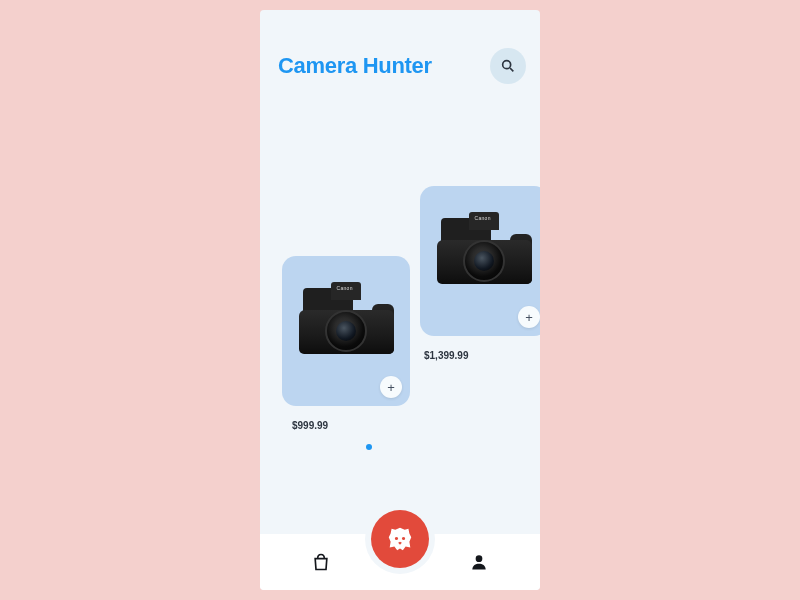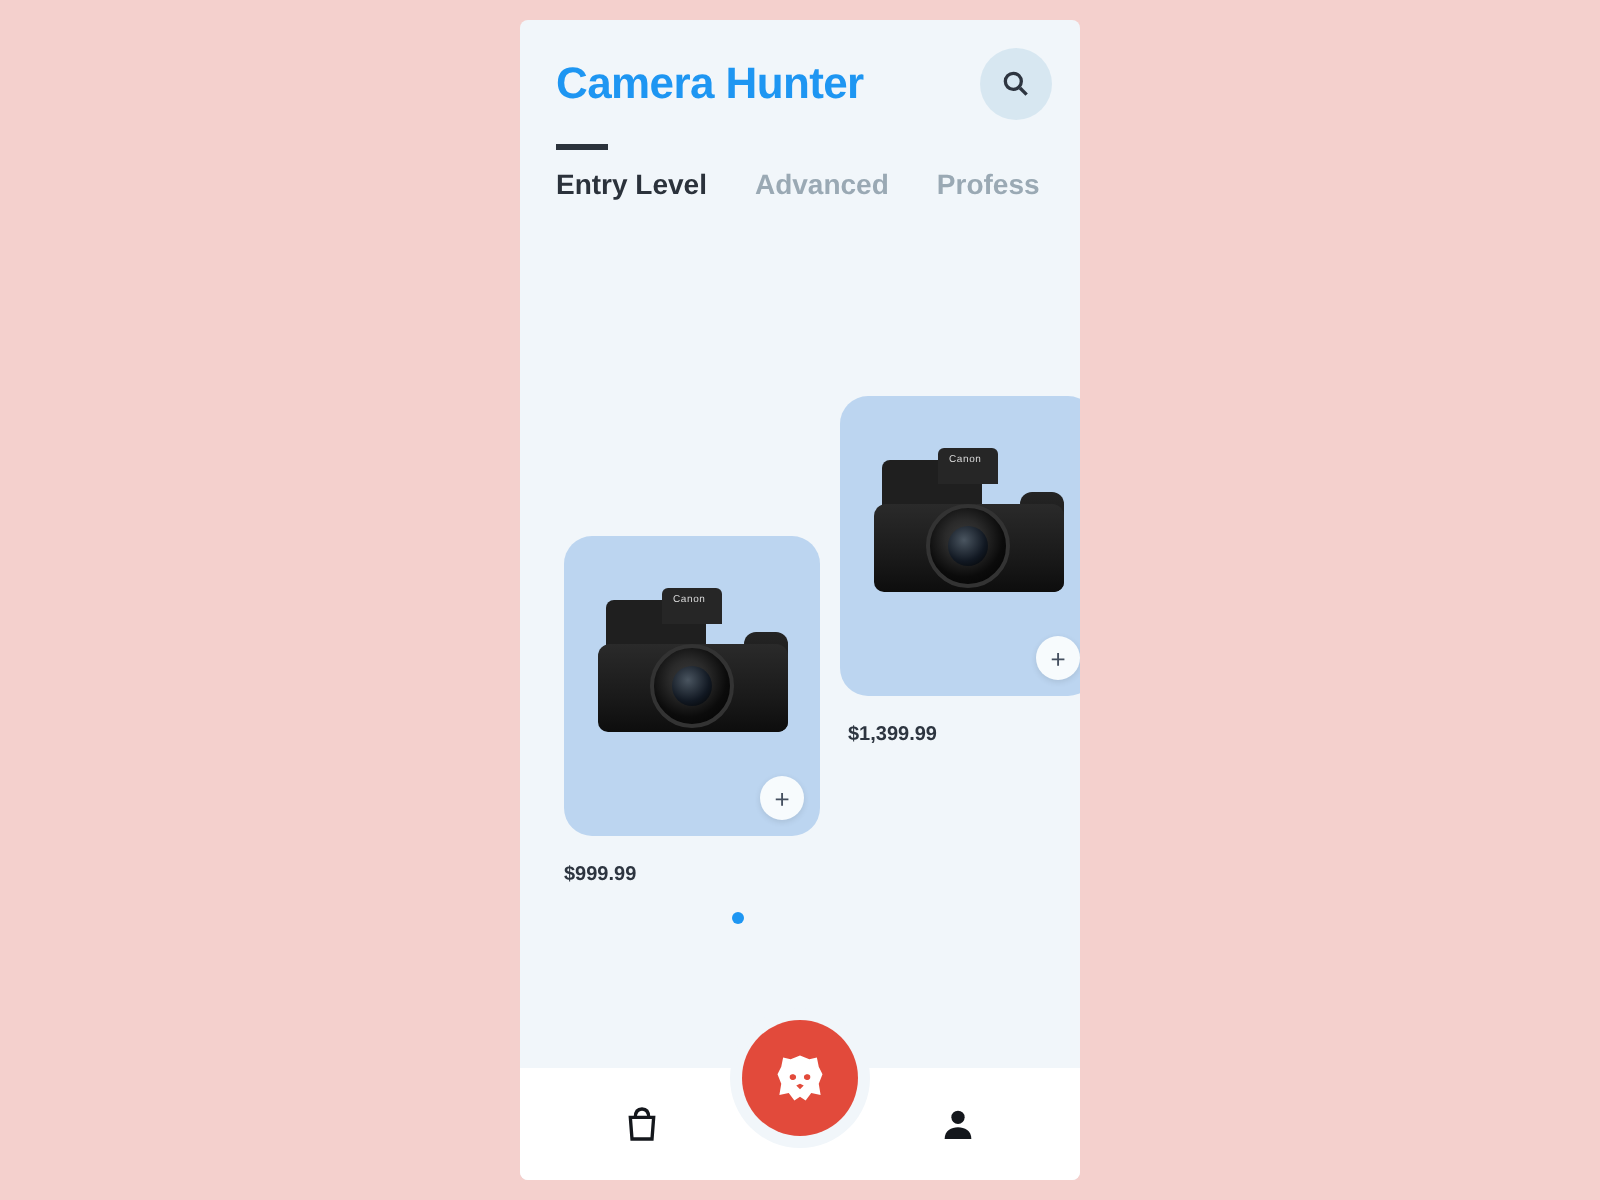--- a/index.html
+++ b/index.html
@@ -23,20 +23,21 @@
     background: #f1f6fa;
     border-radius: 4px;
     position: relative;
     overflow: hidden;
   }
   .header {
     display: flex;
     align-items: center;
     padding: 14px 14px 8px 18px;
     gap: 8px;
+    margin-top: 24px;
   }
   .title {
     color: #1e96f2;
     font-weight: 800;
     font-size: 22px;
     flex: 1;
     letter-spacing: -0.3px;
   }
   .search-btn {
     width: 36px;
@@ -181,21 +182,21 @@
     color: #455060;
     font-size: 13px;
     box-shadow: 0 1px 3px rgba(0,0,0,0.1);
   }
   .price {
     position: absolute;
     font-weight: 800;
     font-size: 10px;
     color: #2d3540;
   }
-  .price-1 { left: 22px; top: 320px; }
+  .price-1 { left: 32px; top: 320px; }
   .price-2 { left: 164px; top: 250px; }
   .dot {
     position: absolute;
     left: 106px;
     top: 344px;
     width: 6px;
     height: 6px;
     border-radius: 50%;
     background: #1e96f2;
   }
@@ -241,25 +242,20 @@
   <div class="header">
     <div class="title">Camera Hunter</div>
     <div class="search-btn">
       <svg width="16" height="16" viewBox="0 0 24 24" fill="none" stroke="#2d3540" stroke-width="2.5">
         <circle cx="10" cy="10" r="6"></circle>
         <line x1="15" y1="15" x2="20" y2="20"></line>
       </svg>
     </div>
   </div>
 
-  <div class="tabs">
-    <div class="tab active">Entry Level</div>
-    <div class="tab">Advanced</div>
-    <div class="tab">Profess</div>
-  </div>
 
   <div class="cards-area">
 
     <div class="card card-2">
       <div class="camera">
         <div class="camera-grip"></div>
         <div class="camera-top"></div>
         <div class="camera-prism">
             <div class="camera-brand">Canon</div>
           </div>

